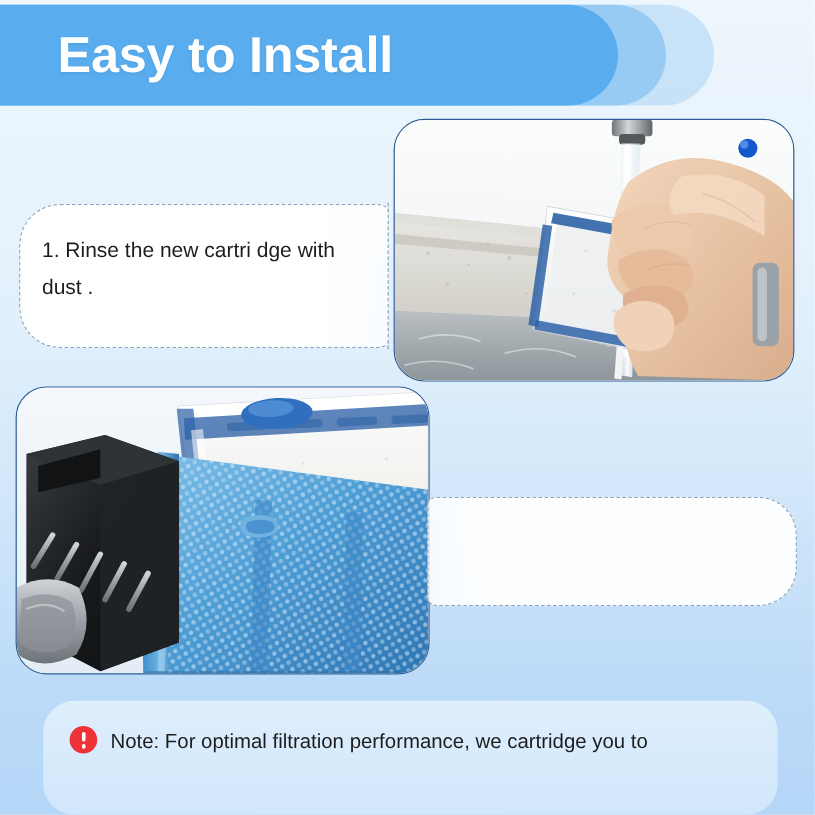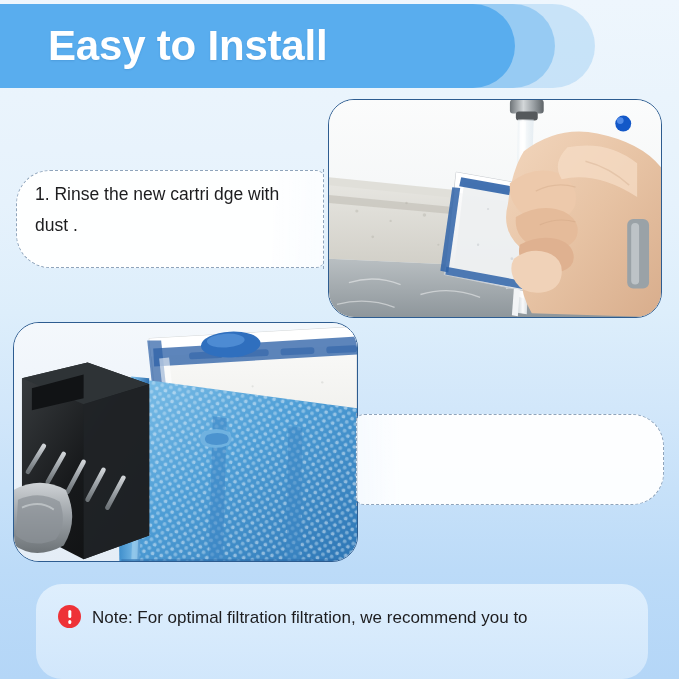--- a/index.html
+++ b/index.html
@@ -91,22 +91,22 @@
     position: absolute;
     border: 1.6px dashed #8fa4bb;
     border-radius: 30px;
     background: rgba(255,255,255,.93);
     color: #1d1d1f;
     font-size: 17.5px;
     line-height: 31px;
   }
   .stepbox-1 {
     left: 16px; top: 170px;
-    width: 308px; height: 98px;
-    padding: 8px 14px 0 18px;
+    width: 308px; height: 120px;
+    padding: 22px 14px 0 18px;
     border-radius: 34px 8px 8px 34px;
     border-right: none;
     background: linear-gradient(90deg, rgba(255,255,255,.95) 82%, rgba(255,255,255,.80) 100%);
   }
   .stepbox-1::after {
     content: "";
     position: absolute;
     right: 0; top: -1.6px; bottom: -1.6px;
     width: 0;
     border-right: 1.6px dashed #8fa4bb;
@@ -383,15 +383,15 @@
     <path d="M8 186 q18 -8 32 2" stroke="#d4d8da" stroke-width="2" fill="none" opacity=".6"></path>
   </svg>
 </div>
 
 <div class="stepbox stepbox-2">
 </div>
 
 <div class="note">
   <div class="note-row">
     <span class="note-icon"></span>
-    <span class="note-text"><span class="note-strong">Note:</span><span> For optimal filtration filtration, we recommend you to</span></span>
+    <span class="note-text"><span class="note-strong">Note:</span><span> For optimal filtration performance, we cartridge you to</span></span>
   </div>
 </div>
 
 </body></html>

